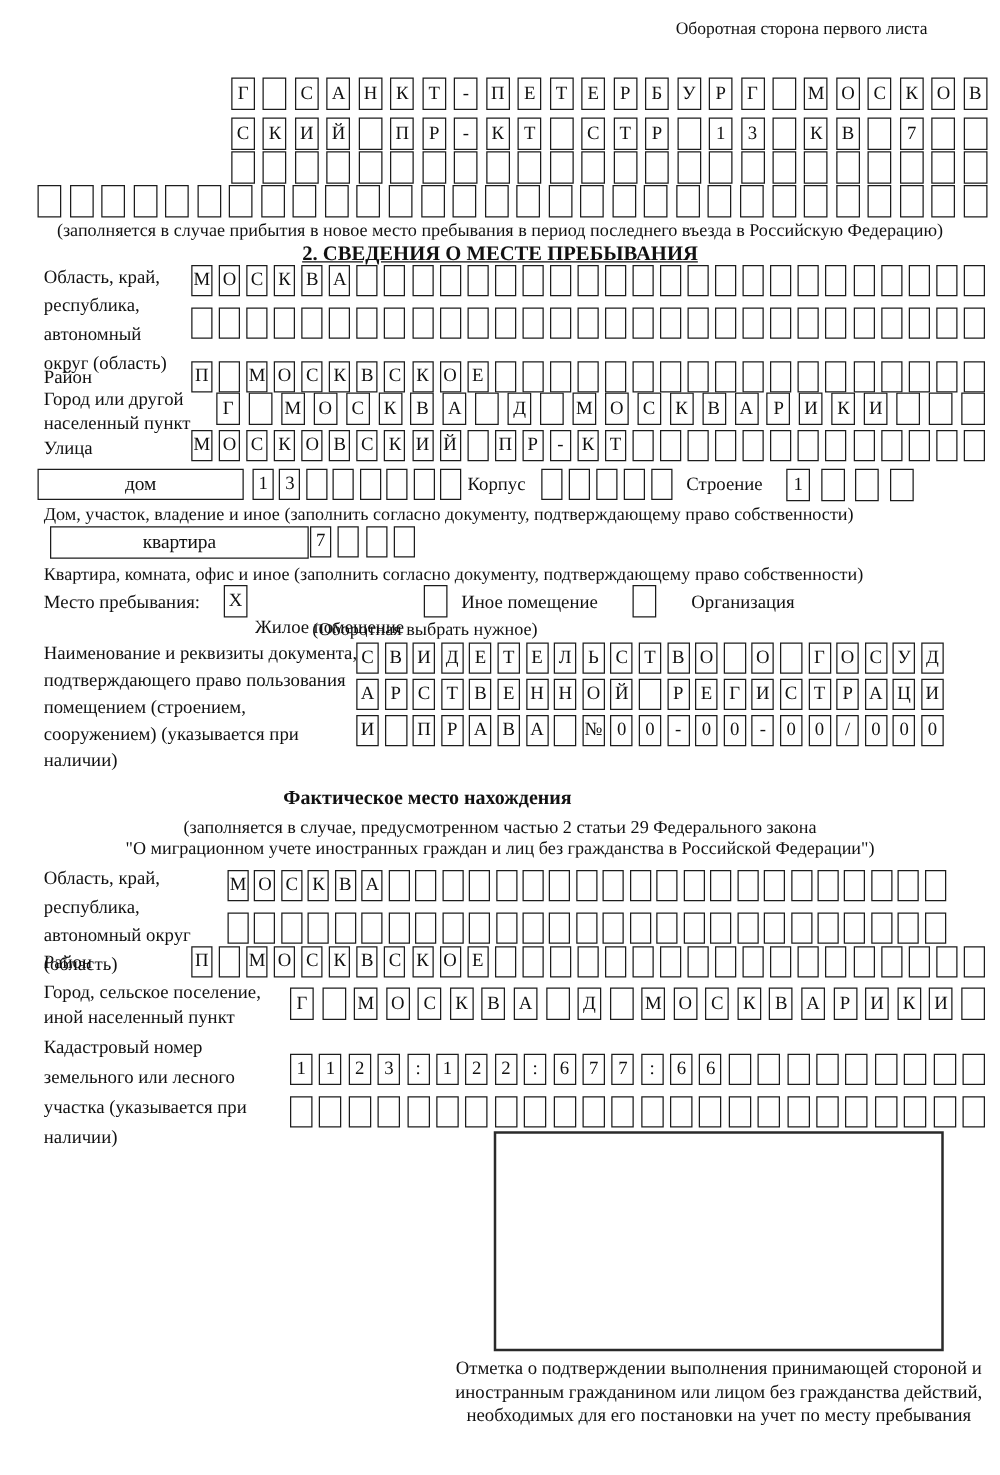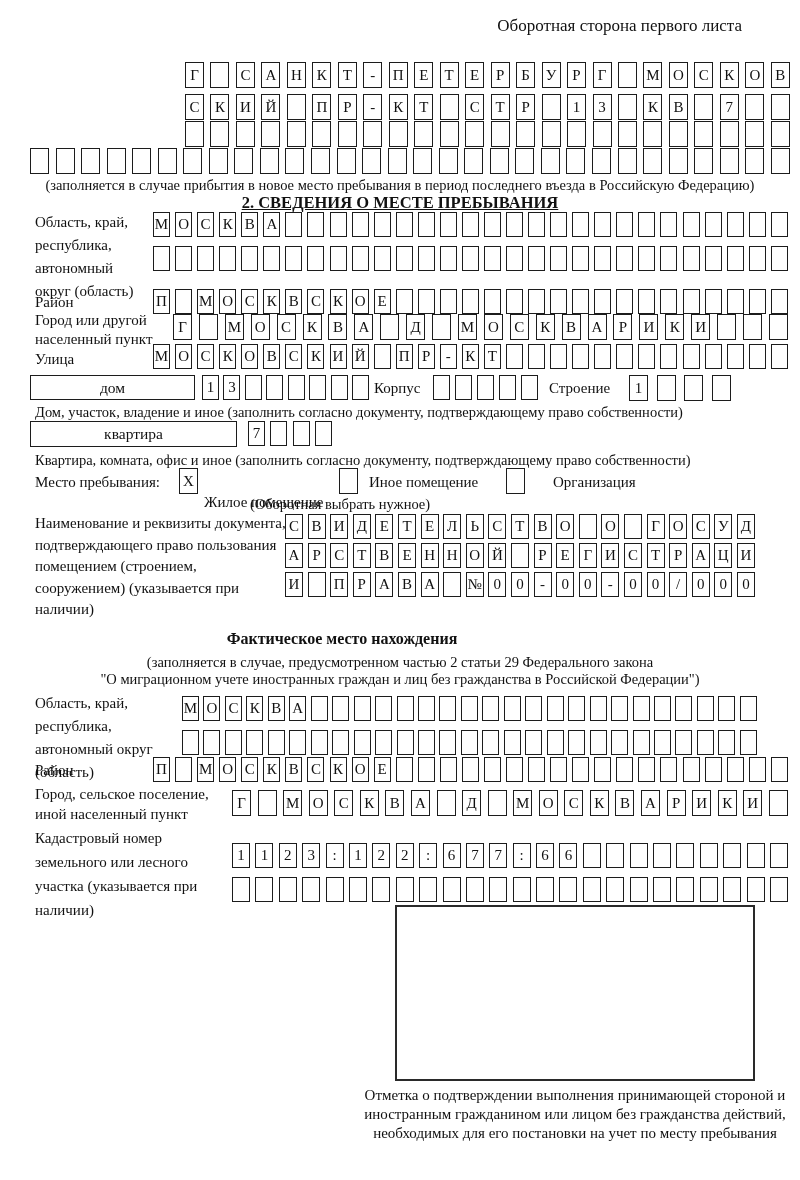--- a/index.html
+++ b/index.html
@@ -21,21 +21,21 @@
   .chk{box-sizing:border-box;position:absolute;width:19px;height:26px;border:1.7px solid #1c1c1c;
         display:flex;align-items:center;justify-content:center;font-size:15px;background:#fff;}
   .stamp{box-sizing:border-box;position:absolute;border:2px solid #2a2a2a;background:#fff;}
   .h2{font-size:16.5px;text-decoration:underline;}
 </style>
 </head>
 <body>
 
 <div class="page">
 
-  <div class="abs" style="top:16px;right:58px;font-size:17px;">Оборотная сторона первого листа</div>
+  <div class="abs" style="top:16px;right:58px;font-size:14px;">Оборотная сторона первого листа</div>
 
   <div class="cellrow wide" style="left:185px;top:62px;width:605px;">
       <span class="cell">Г</span>
       <span class="cell"></span>
       <span class="cell">С</span>
       <span class="cell">А</span>
       <span class="cell">Н</span>
       <span class="cell">К</span>
       <span class="cell">Т</span>
       <span class="cell">-</span>
@@ -323,21 +323,21 @@
     </div>
   <div class="abs lbl" style="left:549px;top:377px;">Строение</div>
   <div class="cellrow wide" style="left:629px;top:375px;width:102px;">
       <span class="cell">1</span>
       <span class="cell"></span>
       <span class="cell"></span>
       <span class="cell"></span>
     </div>
   <div class="abs cap" style="left:35px;top:404px;width:740px;">Дом, участок, владение и иное (заполнить согласно документу, подтверждающему право собственности)</div>
 
-  <div class="fieldbox" style="left:30px;top:421px;width:207px;height:26px;">квартира</div>
+  <div class="fieldbox" style="left:40px;top:421px;width:207px;height:26px;">квартира</div>
   <div class="cellrow" style="left:248px;top:421px;width:84px;">
       <span class="cell">7</span>
       <span class="cell"></span>
       <span class="cell"></span>
       <span class="cell"></span>
     </div>
   <div class="abs cap" style="left:35px;top:452px;width:740px;">Квартира, комната, офис и иное (заполнить согласно документу, подтверждающему право собственности)</div>
 
   <div class="abs lbl" style="left:35px;top:471px;">Место пребывания:</div>
   <div class="chk" style="left:179px;top:468px;">X</div>

